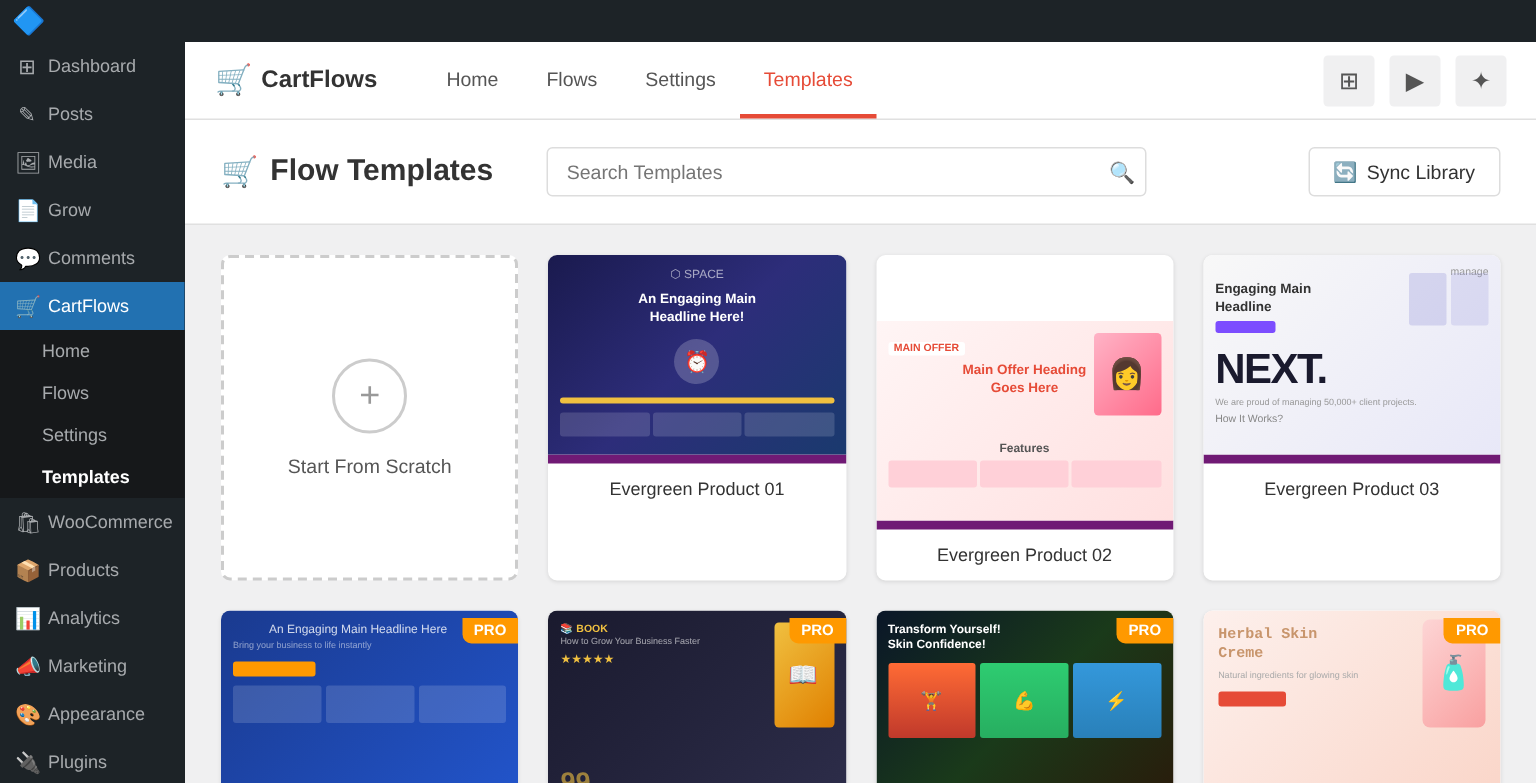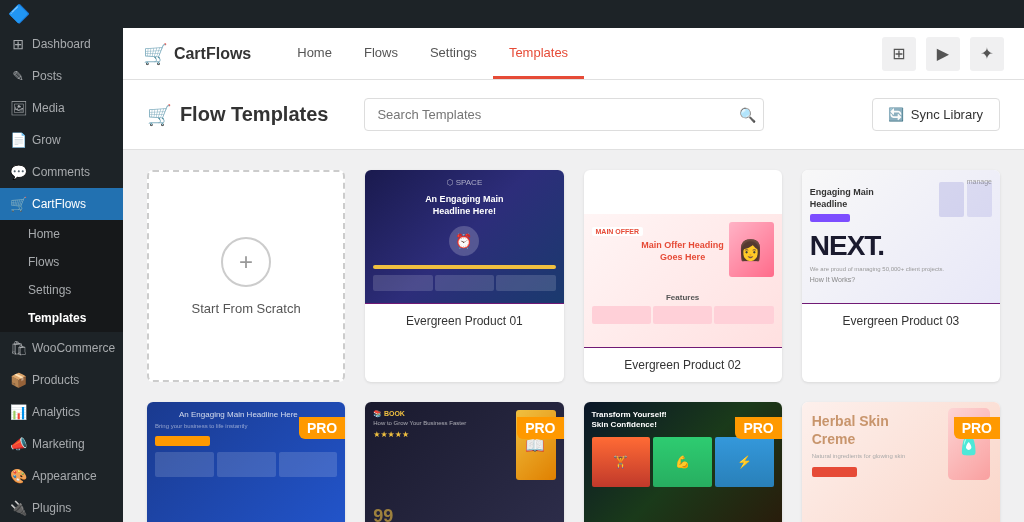--- a/index.html
+++ b/index.html
@@ -97,40 +97,40 @@
       background: #fff; border-radius: 6px; overflow: hidden;
       box-shadow: 0 1px 3px rgba(0,0,0,0.1); cursor: pointer;
       transition: box-shadow 0.2s; position: relative;
     }
 
     .template-thumb {
       height: 133px; background: #f5f5f5; overflow: hidden; position: relative;
     }
     .template-name {
       padding: 10px 12px; font-size: 12px; font-weight: 500; color: #333;
-      text-align: center; border-top: 1px solid #701a75;
+      text-align: center; border-top: 6px solid #701a75;
     }
 
     
     .scratch-card {
       background: #fff; border: 2px dashed #ccc; border-radius: 6px;
       display: flex; flex-direction: column; align-items: center;
       justify-content: center; cursor: pointer; min-height: 195px;
     }
     .scratch-plus {
       width: 50px; height: 50px; border-radius: 50%; border: 2px solid #ccc;
       display: flex; align-items: center; justify-content: center;
       font-size: 24px; color: #999; margin-bottom: 14px;
     }
     .scratch-label { font-size: 13px; color: #555; font-weight: 500; }
 
     
     .pro-badge {
-      position: absolute; top: 15px; right: 0;
-      background: #f90; color: #fff; font-size: 14px; font-weight: 700;
+      position: absolute; top: 5px; right: 0;
+      background: #f90; color: #fff; font-size: 10px; font-weight: 700;
       padding: 3px 8px; border-radius: 0 0 0 6px; z-index: 2;
     }
 
     
     .thumb-1 { background: linear-gradient(135deg, #1a1a4e 0%, #2d2d7a 50%, #1a3a6e 100%); }
     .thumb-2 { background: linear-gradient(135deg, #fff5f5 0%, #ffe0e0 100%); margin-top: 44px; }
     .thumb-3 { background: linear-gradient(135deg, #f8f8f8 0%, #e8e8f8 100%); }
     .thumb-4 { background: linear-gradient(135deg, #1a3a8f 0%, #2255cc 100%); }
     .thumb-5 { background: linear-gradient(135deg, #1a1a2e 0%, #2d2d4a 100%); }
     .thumb-6 { background: linear-gradient(135deg, #0a1628 0%, #1a3a1a 50%, #2a1a0a 100%); }
@@ -369,21 +369,21 @@
             </div>
           </div>
         </div>
 
       </div>
 
       <div class="template-card">
         <div class="pro-badge">PRO</div>
         <div class="template-thumb thumb-7">
           <div style="padding:10px; width:100%; height:100%; position:relative;">
-            <div style="font-size:14px; color:#c8956c; font-weight:700; margin-bottom:4px; line-height:1.3;">Herbal Skin<br>Creme</div>
+            <div style="font-size:10px; color:#c8956c; font-weight:700; margin-bottom:4px; line-height:1.3;font-family:Liberation Mono, monospace;">Herbal Skin<br>Creme</div>
             <div style="font-size:6px; color:#aaa; margin-bottom:6px; line-height:1.4;">Natural ingredients for glowing skin</div>
             <div style="height:10px; width:45px; background:#e64b37; border-radius:2px;"></div>
             <div style="position:absolute; right:10px; top:6px; width:42px; height:72px; background:linear-gradient(135deg,#fdd5d5,#f9a0a0); border-radius:5px; display:flex; align-items:center; justify-content:center; font-size:22px;">🧴</div>
           </div>
         </div>
 
       </div>
 
     </div>
   </div>

